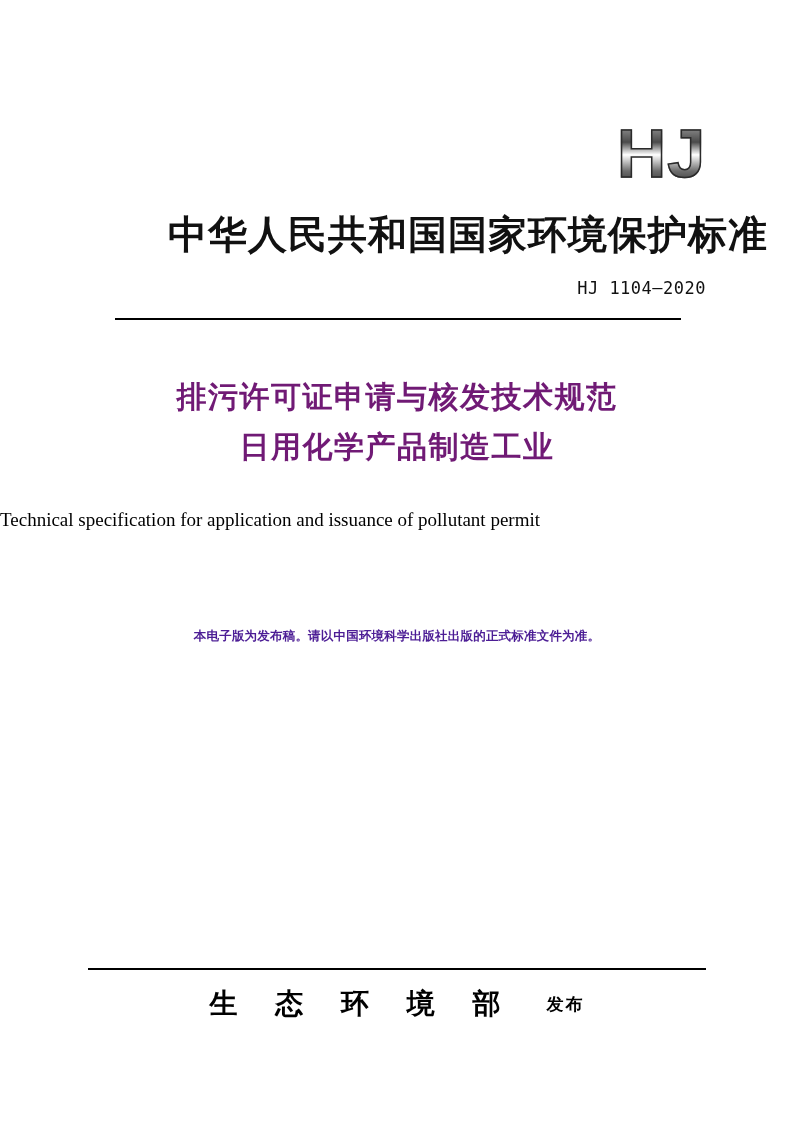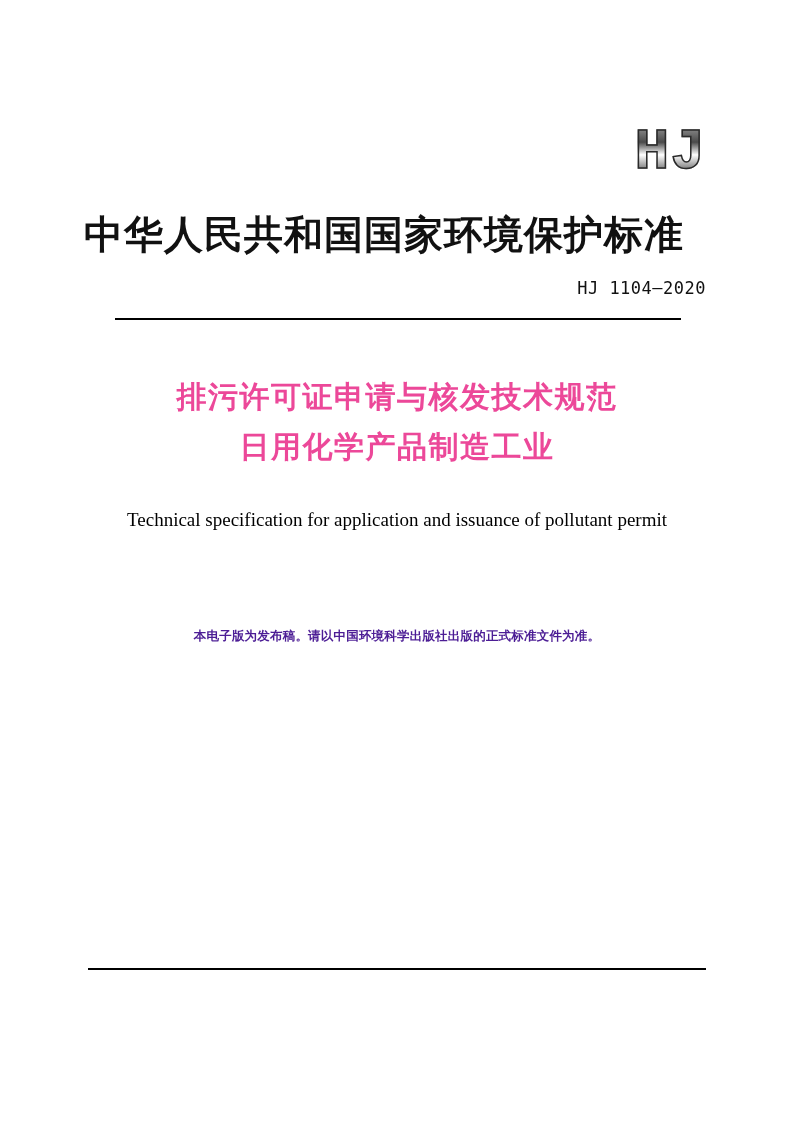--- a/index.html
+++ b/index.html
@@ -27,22 +27,22 @@
   
   .hj-logo {
     position: absolute;
     right: 88px;
     top: 108px;
     width: 190px;
     height: 90px;
     text-align: right;
   }
   .hj-logo .hj-text {
-    font-family: Liberation Mono, monospace;
-    font-size: 58px;
+    font-family: Liberation Sans, sans-serif;
+    font-size: 68px;
     font-weight: bold;
     line-height: 90px;
     letter-spacing: 1px;
     background: linear-gradient(180deg,
         #f2f2f2 0%,
         #9a9a9a 18%,
         #4a4a4a 38%,
         #ffffff 52%,
         #6d6d6d 70%,
         #2b2b2b 88%,
@@ -53,21 +53,21 @@
     -webkit-text-stroke: 1.5px #2a2a2a;
     display: inline-block;
   }
 
   
   .std-title {
     position: absolute;
     left: 0;
     top: 208px;
     width: 768px;
-    text-align: center;
+    text-align: right;
     font-family: "DejaVu Sans", sans-serif;
     font-size: 39px;
     font-weight: bold;
     letter-spacing: 1px;
     color: #111;
   }
 
   
   .std-number {
     position: absolute;
@@ -97,30 +97,30 @@
     top: 372px;
     width: 794px;
     text-align: center;
   }
   .doc-title .line {
     font-family: "DejaVu Sans", sans-serif;
     font-size: 30px;
     font-weight: bold;
     letter-spacing: 1.5px;
     line-height: 50px;
-    color: #ec4899;
+    color: #701a75;
   }
 
   
   .doc-title-en {
     position: absolute;
     left: 0;
     top: 505px;
     width: 794px;
-    text-align: center;
+    text-align: left;
   }
   .doc-title-en .line {
     font-family: "Liberation Serif", serif;
     font-size: 19px;
     line-height: 29px;
     color: #000;
   }
 
   
   .note {
@@ -228,14 +228,17 @@
     <div class="line">Technical specification for application and issuance of pollutant permit</div>
   </div>
 
   <div class="note">本电子版为发布稿。请以中国环境科学出版社出版的正式标准文件为准。</div>
 
   <div class="date-row">
   </div>
 
   <div class="rule-bottom"></div>
 
+  <div class="issuer">
+    <span class="org">生 态 环 境 部</span><span class="verb">发布</span>
+  </div>
 
 </div>
 
 </body></html>

